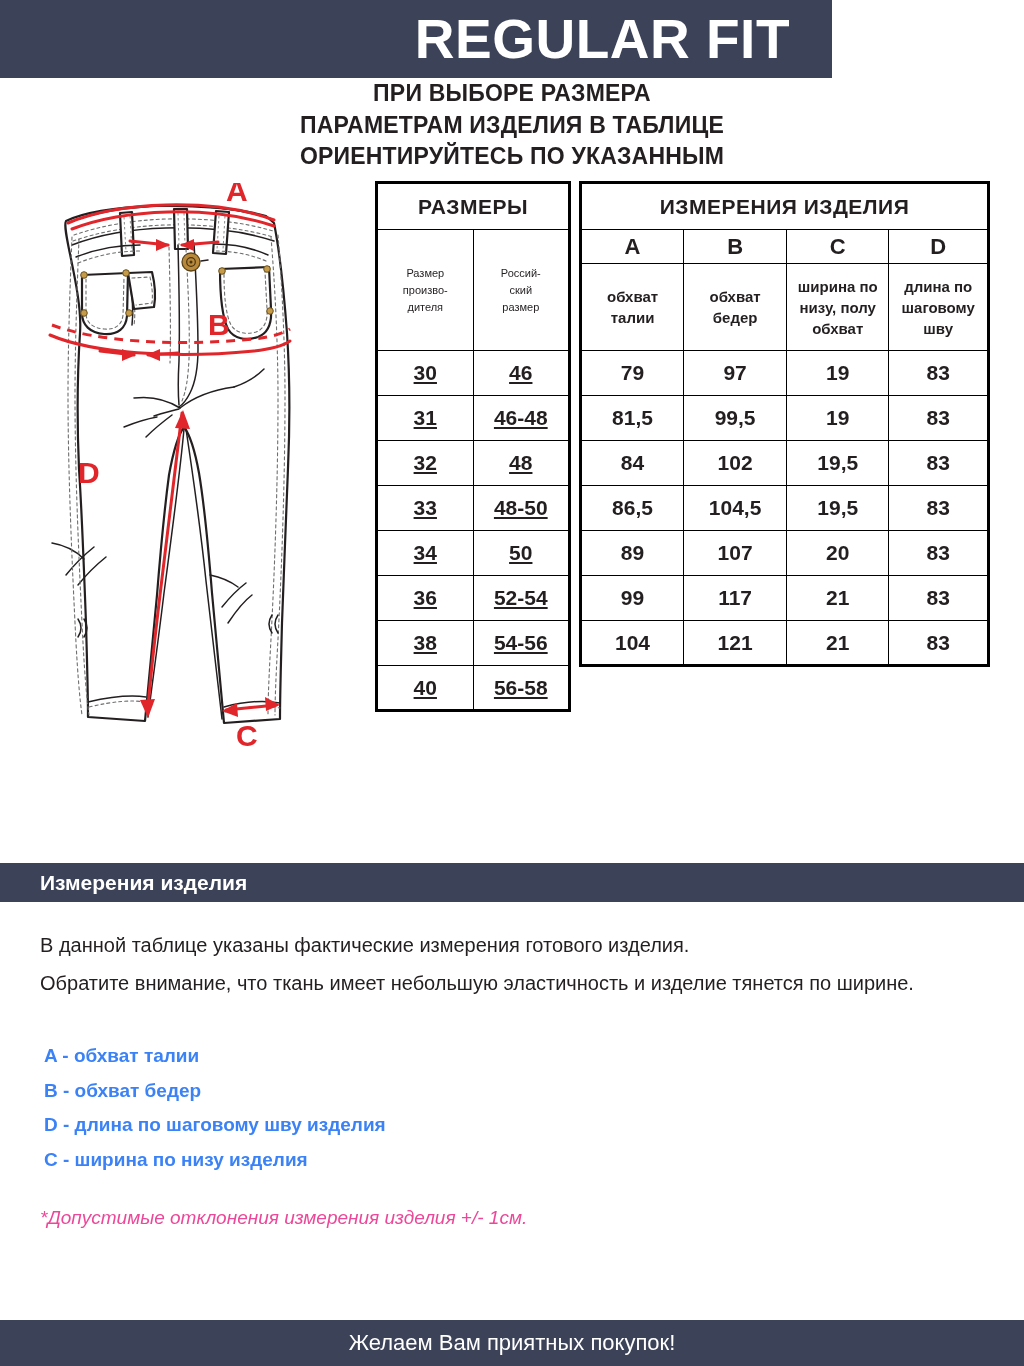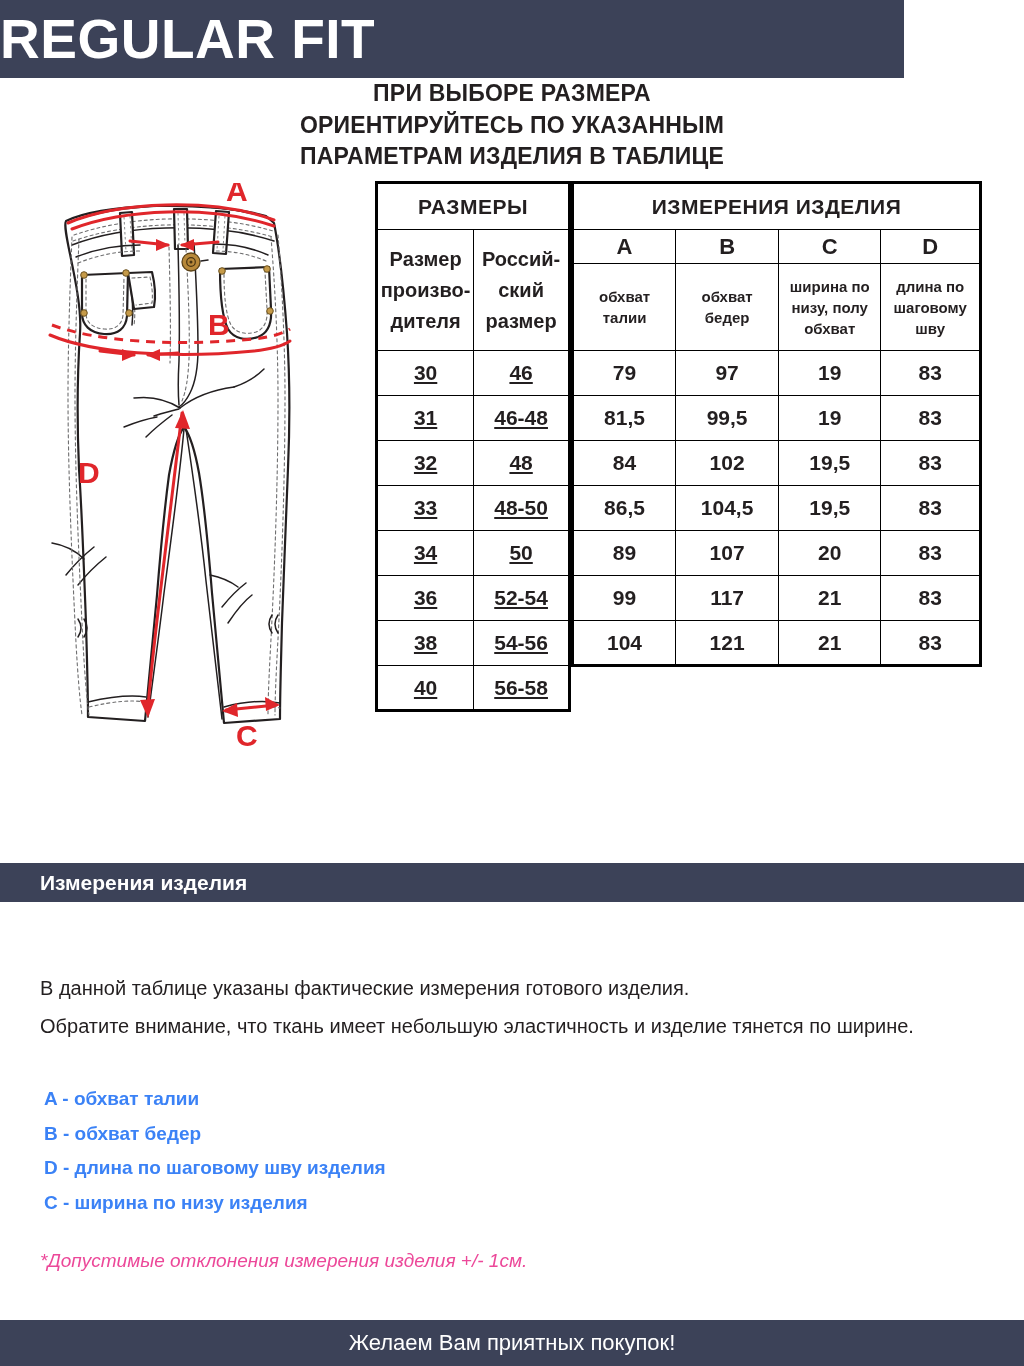--- a/index.html
+++ b/index.html
@@ -12,25 +12,26 @@
     height: 1366px;
     background: #ffffff;
     font-family: "Liberation Sans", sans-serif;
     color: #231f20;
     overflow: hidden;
     position: relative;
   }
 
   
   .top-band {
-    width: 904px;
+    width: 832px;
     height: 78px;
     background: #3c4258;
     display: flex;
     align-items: center;
+    justify-content: flex-end;
   }
   .top-band .title {
     color: #ffffff;
     font-size: 55px;
     font-weight: bold;
     letter-spacing: 0.5px;
     padding-right: 42px;
     line-height: 1;
     font-family: "Liberation Sans", sans-serif;
   }
@@ -63,20 +64,21 @@
   }
   .jeans-wrap svg { display: block; }
 
   
   .tables {
     position: absolute;
     left: 375px;
     top: 8px;
     display: flex;
     align-items: flex-start;
+    gap: 8px;
   }
   table {
     border-collapse: collapse;
     background: #fff;
   }
   table.tbl {
     border: 3px solid #000;
   }
   table.tbl td, table.tbl th {
     border: 1.5px solid #000;
@@ -90,22 +92,22 @@
   .tbl-sizes { width: 196px; }
   .tbl-sizes .grp-head {
     height: 47px;
     font-size: 21px;
     font-weight: bold;
     letter-spacing: 0.5px;
   }
   .tbl-sizes .sub-head {
     height: 121px;
     width: 98px;
-    font-size: 20px;
-    font-weight: bold;
+    font-size: 11px;
+    font-weight: normal;
     line-height: 1.55;
   }
   .tbl-sizes td.cell {
     height: 45px;
     font-size: 21px;
     font-weight: bold;
     text-decoration: underline;
   }
   
   .tbl-meas { width: 411px; }
@@ -149,21 +151,20 @@
   .section-band .label {
     color: #ffffff;
     font-size: 21px;
     font-weight: bold;
     padding-left: 40px;
   }
 
   
   .body-text {
     padding: 30px 40px 0 40px;
-    margin-top: 43px;
   }
   .body-text p {
     margin: 0 0 11px 0;
     font-size: 20px;
     line-height: 1.32;
     color: #231f20;
     max-width: 950px;
   }
   .legend {
     padding: 32px 40px 0 44px;
@@ -201,22 +202,22 @@
 </style>
 </head>
 <body>
 
 <div class="top-band">
   <div class="title">REGULAR FIT</div>
 </div>
 
 <div class="subtitle">
   <div>ПРИ ВЫБОРЕ РАЗМЕРА</div>
+  <div>ПАРАМЕТРАМ ИЗДЕЛИЯ В ТАБЛИЦЕ</div>
   <div>ОРИЕНТИРУЙТЕСЬ ПО УКАЗАННЫМ</div>
-  <div>ПАРАМЕТРАМ ИЗДЕЛИЯ В ТАБЛИЦЕ</div>
 </div>
 
 <div class="content">
 
   <div class="jeans-wrap">
     <svg width="340" height="570" viewBox="0 0 340 570" xmlns="http://www.w3.org/2000/svg">
       <defs>
         <style>
           .o { fill:#ffffff; stroke:#231f20; stroke-width:2.2; stroke-linejoin:round; stroke-linecap:round; }
           .l { fill:none; stroke:#231f20; stroke-width:1.5; stroke-linecap:round; }

